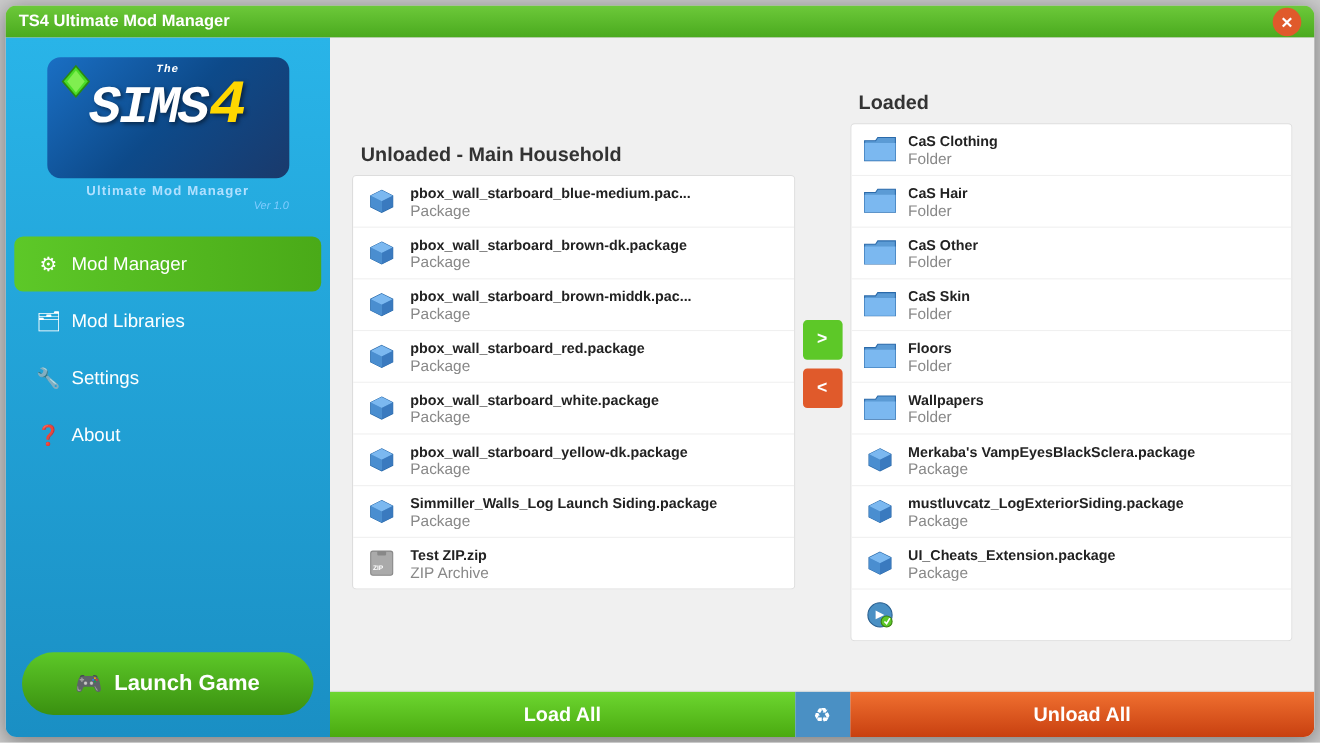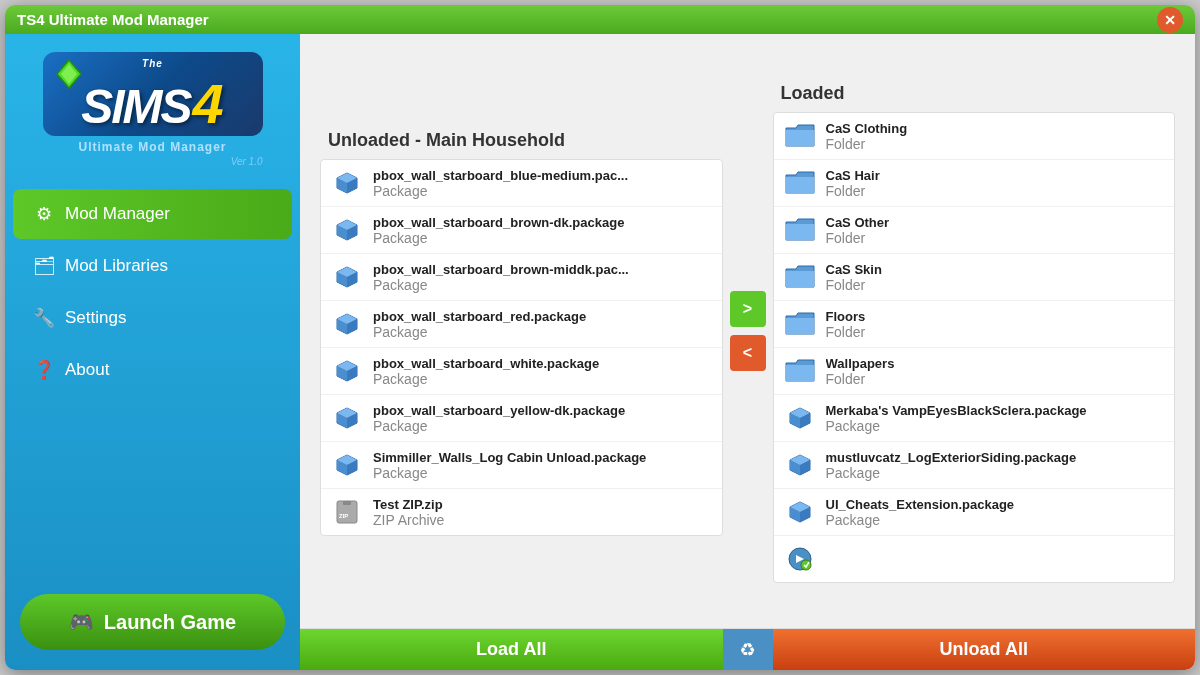--- a/index.html
+++ b/index.html
@@ -72,28 +72,29 @@
     .sidebar-logo {
       padding: 18px 10px 10px;
       display: flex;
       flex-direction: column;
       align-items: center;
     }
 
     
     .logo-bg {
       width: 220px;
-      height: 84px;
+      height: 110px;
       background: linear-gradient(135deg, #1a6fc4 0%, #0d4a8a 50%, #1a3a6c 100%);
       border-radius: 12px;
       position: relative;
       overflow: hidden;
       display: flex;
-      align-items: flex-end;
-      justify-content: center;
+      align-items: flex-start;
+      justify-content: center;
+      font-family: Liberation Mono, monospace;
     }
     .logo-sims {
       font-size: 48px;
       font-weight: 900;
       font-style: italic;
       color: white;
       line-height: 1;
       text-shadow: 2px 2px 4px rgba(0,0,0,0.5);
       letter-spacing: -2px;
       margin-top: 12px;
@@ -477,21 +478,21 @@
             <div class="list-item">
               <div class="item-icon">
                 <svg class="cube-svg" viewBox="0 0 28 28">
                   <polygon points="14,4 24,9 24,19 14,24 4,19 4,9" fill="#5b9bd5" stroke="#2a6aaa" stroke-width="1"></polygon>
                   <polygon points="14,4 24,9 14,14 4,9" fill="#7bb8f0"></polygon>
                   <polygon points="14,14 24,9 24,19 14,24" fill="#3a7abf"></polygon>
                   <polygon points="14,14 4,9 4,19 14,24" fill="#4a8ed0"></polygon>
                 </svg>
               </div>
               <div class="item-text">
-                <div class="item-name">Simmiller_Walls_Log Cabin Unload.package</div>
+                <div class="item-name">Simmiller_Walls_Log Launch Siding.package</div>
                 <div class="item-type">Package</div>
               </div>
             </div>
 
             <div class="list-item">
               <div class="item-icon">
                 <svg class="cube-svg" viewBox="0 0 28 28">
                   <rect x="4" y="3" width="20" height="22" rx="2" fill="#aaa" stroke="#888" stroke-width="1"></rect>
                   <rect x="10" y="3" width="8" height="4" rx="1" fill="#888"></rect>
                   <text x="6" y="20" font-size="6" fill="white" font-weight="bold">ZIP</text>

